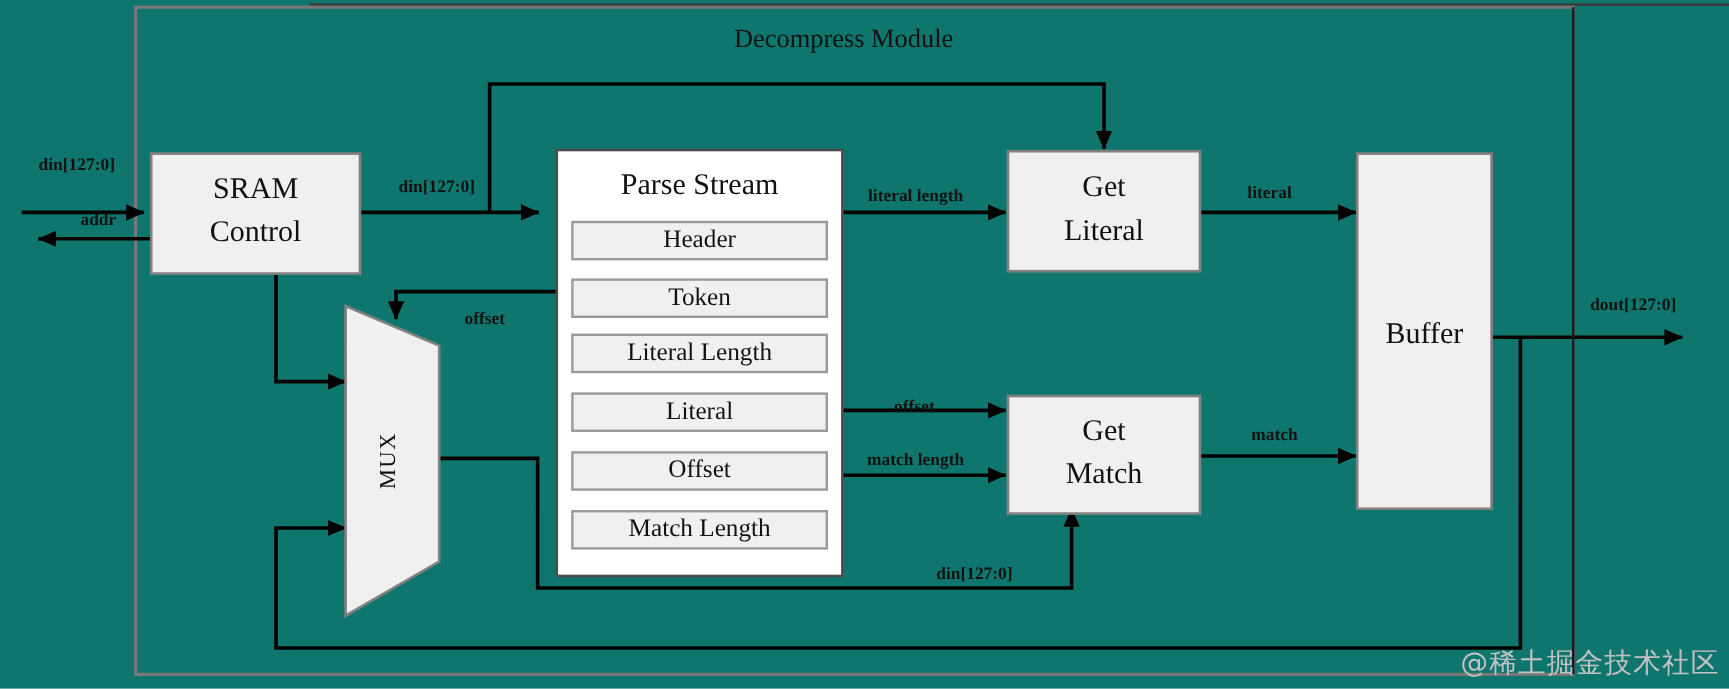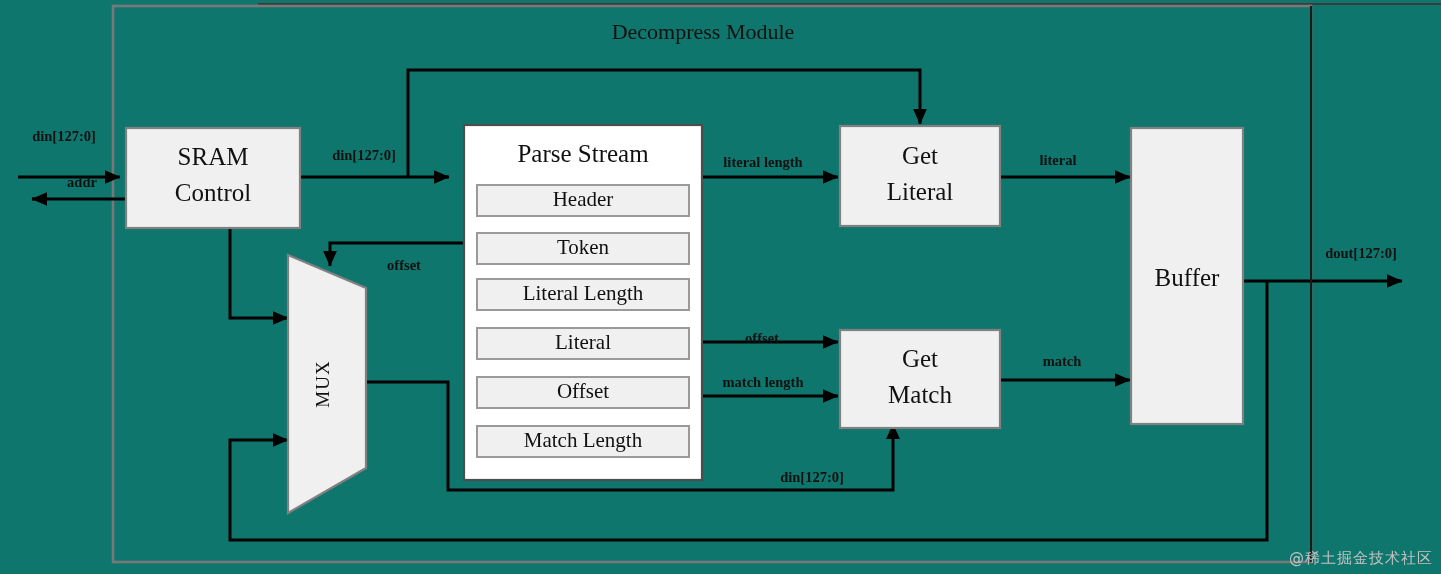--- a/index.html
+++ b/index.html
@@ -40,21 +40,21 @@
   .lbl-title  { font-size: 22px; }
   .lbl-block  { font-size: 25px; }
   .lbl-sub    { font-size: 21px; }
   .lbl-wire   { font-size: 14.5px; font-weight: bold; }
   .lbl-mux    { font-size: 19px; letter-spacing: 1px; }
   .watermark {
     position: absolute;
     right: 8px;
     bottom: 6px;
     font-family: "DejaVu Sans", sans-serif;
-    font-size: 15px;
+    font-size: 23px;
     color: #c2c2c2;
     letter-spacing: 1px;
     white-space: nowrap;
     user-select: none;
   }
 </style>
 </head>
 <body>
 
 <div id="canvas">

